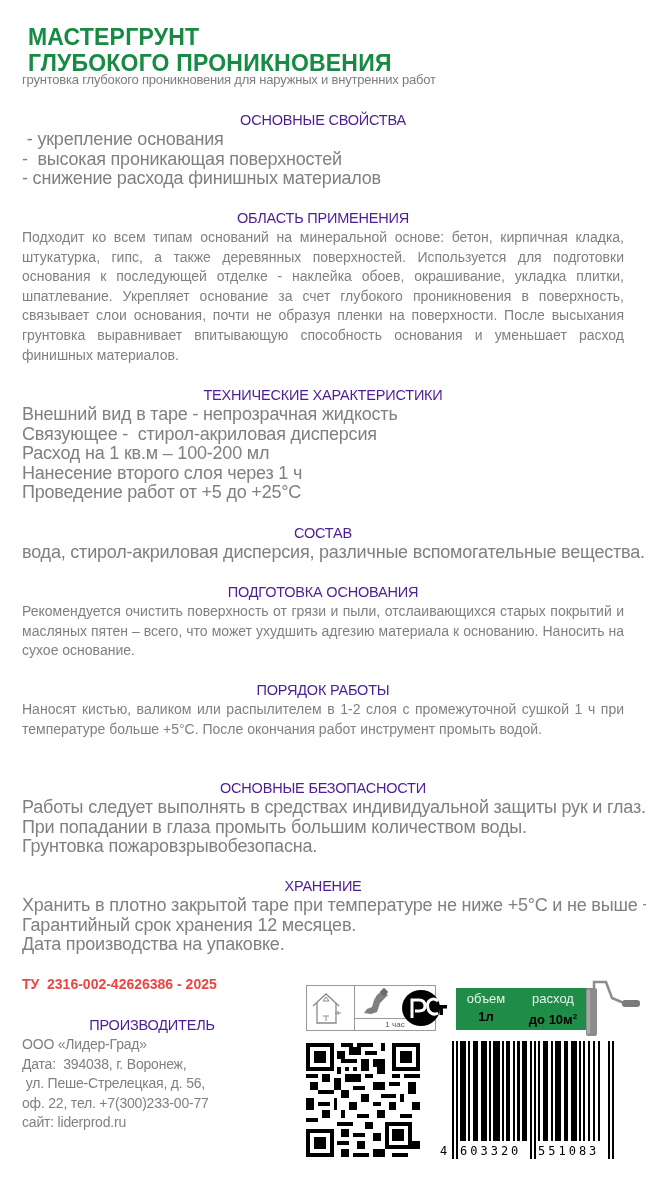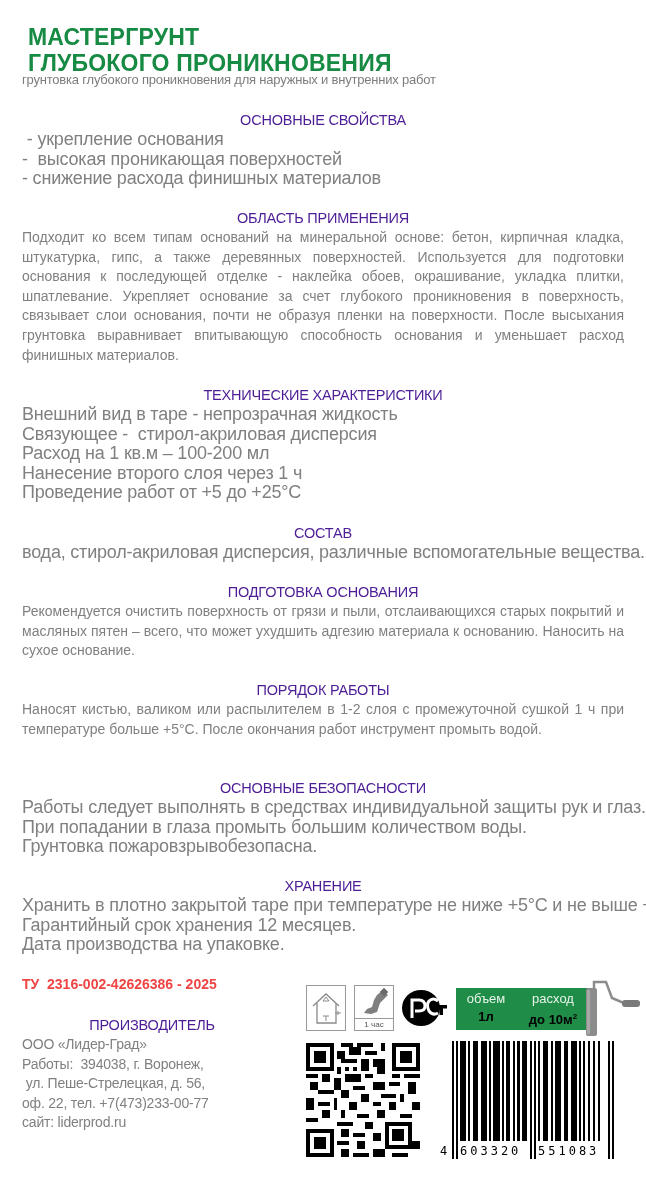--- a/index.html
+++ b/index.html
@@ -9,21 +9,21 @@
            font-weight:bold; font-size:23px; line-height:26px; letter-spacing:0.2px; }
   .subtitle { position:absolute; left:22px; top:72px; font-size:13px; color:#7d7d7d; letter-spacing:-0.2px; }
   .section { position:absolute; left:22px; width:602px; }
   .sec-h { font-weight:normal; font-size:14.5px; color:#4c1d95; line-height:20px; letter-spacing:-0.2px;text-align:center; }
   .line { font-size:18px; line-height:19.6px; color:#808080; white-space:nowrap; letter-spacing:-0.2px; }
   .para { font-size:14px; line-height:19.6px; color:#808080; text-align:justify; text-align-last:left; }
   .tu { position:absolute; left:22px; top:976px; font-weight:bold; font-size:14px; color:#ef4444; }
   .maker { position:absolute; left:22px; top:1015px; width:260px; }
   .maker .line { font-size:14px; line-height:19.6px; }
   .icons-row { position:absolute; left:306px; top:985px; height:46px; }
-  .icon-box { position:absolute; top:0; width:38px; height:44px; border:1px solid #9a9a9a; background:#fff; }
+  .icon-box { position:absolute; top:0; width:38px; height:44px; border:1px solid #9a9a9a; background:#fff;padding-left:42px; }
   .icon-box svg { position:absolute; left:0; top:0; }
   .hour-cap { position:absolute; left:0; bottom:0; width:100%; height:11px; border-top:1px solid #9a9a9a;
               font-size:8px; line-height:11px; text-align:center; color:#555; }
   .pct { position:absolute; left:96px; top:4px; }
   .badge { position:absolute; left:456px; top:988px; width:133px; height:42px; background:#1f8c47; color:#e9f5ec; }
   .badge .col { position:absolute; top:2px; text-align:center; }
   .badge .lab { font-size:13px; line-height:18px; }
   .badge .val { font-size:13px; line-height:18px; font-weight:bold; color:#000000; }
   .roller { position:absolute; left:586px; top:980px; }
   .qr { position:absolute; left:306px; top:1043px; width:114px; height:114px; }
@@ -86,23 +86,23 @@
   <div class="line">Хранить в плотно закрытой таре при температуре не ниже +5°С и не выше +30°С.</div>
   <div class="line">Гарантийный срок хранения 12 месяцев.</div>
   <div class="line">Дата производства на упаковке.</div>
 </div>
 
 <div class="tu" style="white-space:pre">ТУ  2316-002-42626386 - 2025</div>
 
 <div class="maker">
   <div class="sec-h">ПРОИЗВОДИТЕЛЬ</div>
   <div class="line">ООО «Лидер-Град»</div>
-  <div class="line" style="white-space:pre">Работы:  394038, г. Воронеж,</div>
+  <div class="line" style="white-space:pre">Дата:  394038, г. Воронеж,</div>
   <div class="line" style="white-space:pre"> ул. Пеше-Стрелецкая, д. 56,</div>
-  <div class="line">оф. 22, тел. +7(473)233-00-77</div>
+  <div class="line">оф. 22, тел. +7(300)233-00-77</div>
   <div class="line">сайт: liderprod.ru</div>
 </div>
 
 <div class="icons-row">
   <div class="icon-box" style="left:0">
     <svg width="38" height="44" viewBox="0 0 38 44">
       <polyline points="6,20 19,8 32,20" fill="none" stroke="#8a8a8a" stroke-width="1.3"></polyline>
       <polyline points="10,17 10,37 29,37 29,17" fill="none" stroke="#8a8a8a" stroke-width="1.3"></polyline>
       <polygon points="19,11 16,15 22,15" fill="none" stroke="#8a8a8a" stroke-width="1"></polygon>
       <line x1="19" y1="30" x2="19" y2="35" stroke="#8a8a8a" stroke-width="1"></line>

